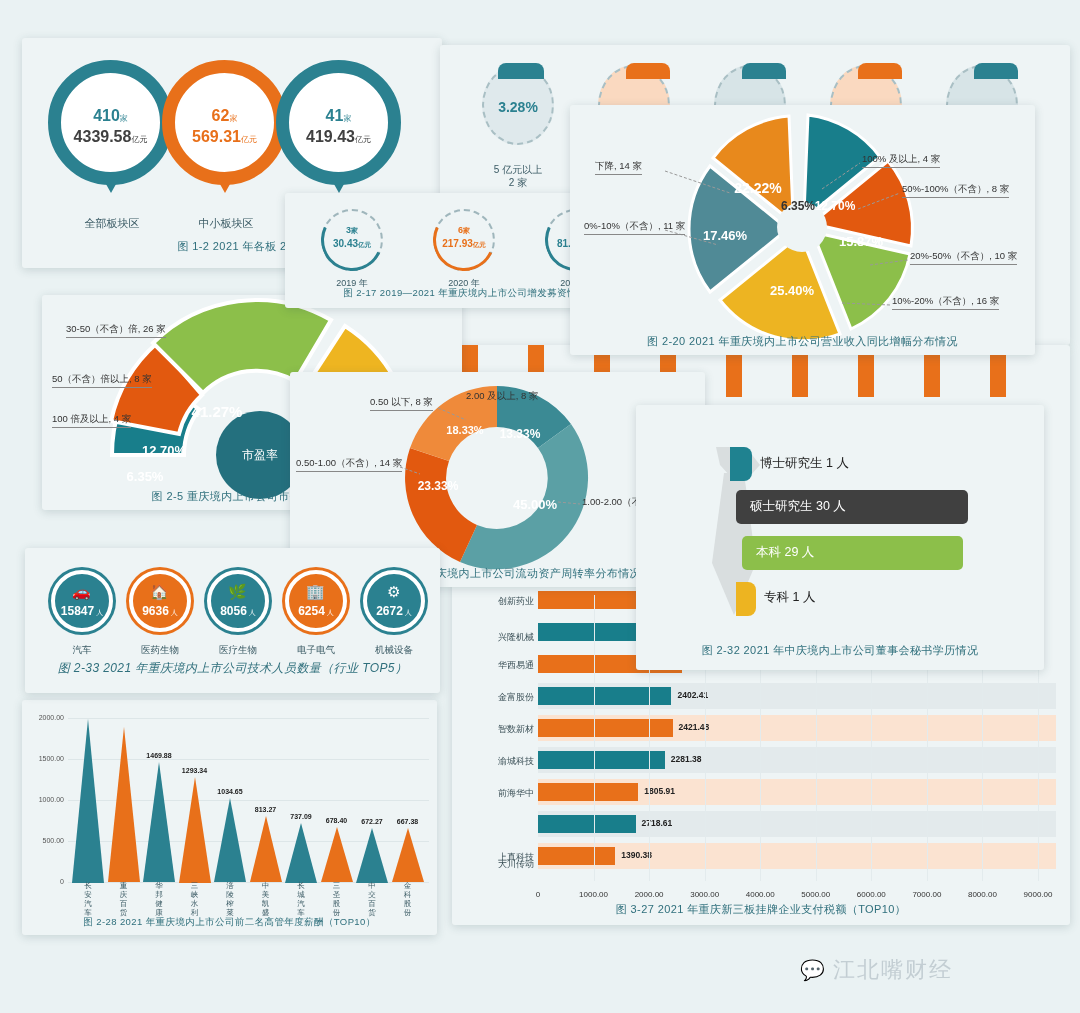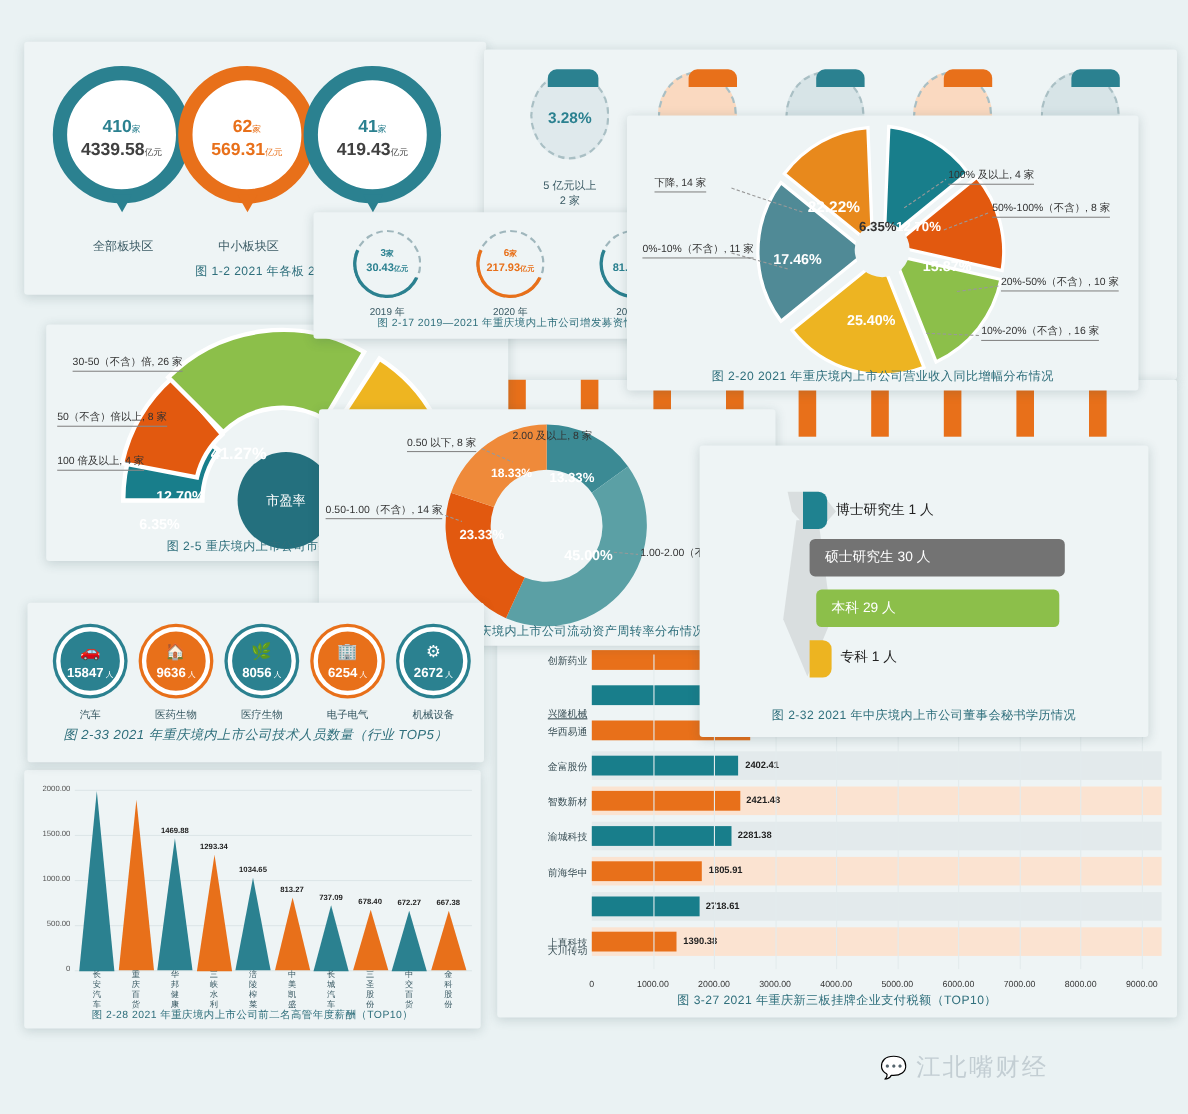--- a/index.html
+++ b/index.html
@@ -174,21 +174,21 @@
         <div class="hband" style="background:transparent"></div>
         <div class="hbar" style="width:144.44444444444443px"></div>
         <div class="hval" style="left:150.44444444444443px;top:7px"></div>
       </div>
       <div class="hlab" style="top: 250px;">创新药业</div>
       <div class="hrow" style="top: 274px;">
         <div class="hband" style="background:transparent"></div>
         <div class="hbar tl" style="width:138.88888888888889px"></div>
         <div class="hval" style="left:144.88888888888889px;top:7px"></div>
       </div>
-      <div class="hlab" style="top: 298px; text-decoration: underline;">兴隆机械</div>
+      <div class="hlab" style="top: 286px;">兴隆机械</div>
       <div class="hrow" style="top: 306px;">
         <div class="hband" style="background:transparent"></div>
         <div class="hbar" style="width:144.44444444444443px"></div>
         <div class="hval" style="left:150.44444444444443px;top:7px"></div>
       </div>
       <div class="hlab" style="top: 314px;">华西易通</div>
       <div class="hrow" style="top: 338px;">
         <div class="hband" style="background:#e3eaec"></div>
         <div class="hbar tl" style="width:133.4672222222222px"></div>
         <div class="hval" style="left:139.4672222222222px;top:7px">2402.41</div>
@@ -376,21 +376,21 @@
   <div class="cap dark" style="bottom:6px;left:60px;width:330px;">图 2-9  重庆境内上市公司流动资产周转率分布情况</div>
 </div>
 
 <div class="card" id="card10">
   <svg width="120" height="200" viewBox="0 0 120 200" style="position:absolute;left:58px;top:38px;">
     <polygon points="22,4 52,4 66,22 46,44 26,22" fill="#d9dedf"></polygon>
     <polygon points="30,30 50,30 62,120 40,172 18,120" fill="#d9dedf"></polygon>
   </svg>
   <div class="tiebar" style="left:94px;top:42px;width:22px;background:#1f8290;border-radius:0 8px 8px 0;"></div>
   <div class="tietxt" style="left:124px;top:50px;">博士研究生 1 人</div>
-  <div class="tiebar" style="left:100px;top:85px;width:232px;background:#737373;text-align:right;">
+  <div class="tiebar" style="left:100px;top:85px;width:232px;background:#404040;text-align:right;">
     <span>硕士研究生 30 人</span>
   </div>
   <div class="tiebar" style="left:106px;top:131px;width:221px;background:#8cbf4a;">
     <span>本科 29 人</span>
   </div>
   <div class="tiebar" style="left:100px;top:177px;width:20px;background:#edb421;border-radius:0 8px 8px 0;"></div>
   <div class="tietxt" style="left:128px;top:184px;">专科 1 人</div>
   <div class="cap dark" style="bottom:12px;font-size:11px;">图 2-32  2021 年中庆境内上市公司董事会秘书学历情况</div>
 </div>
 

